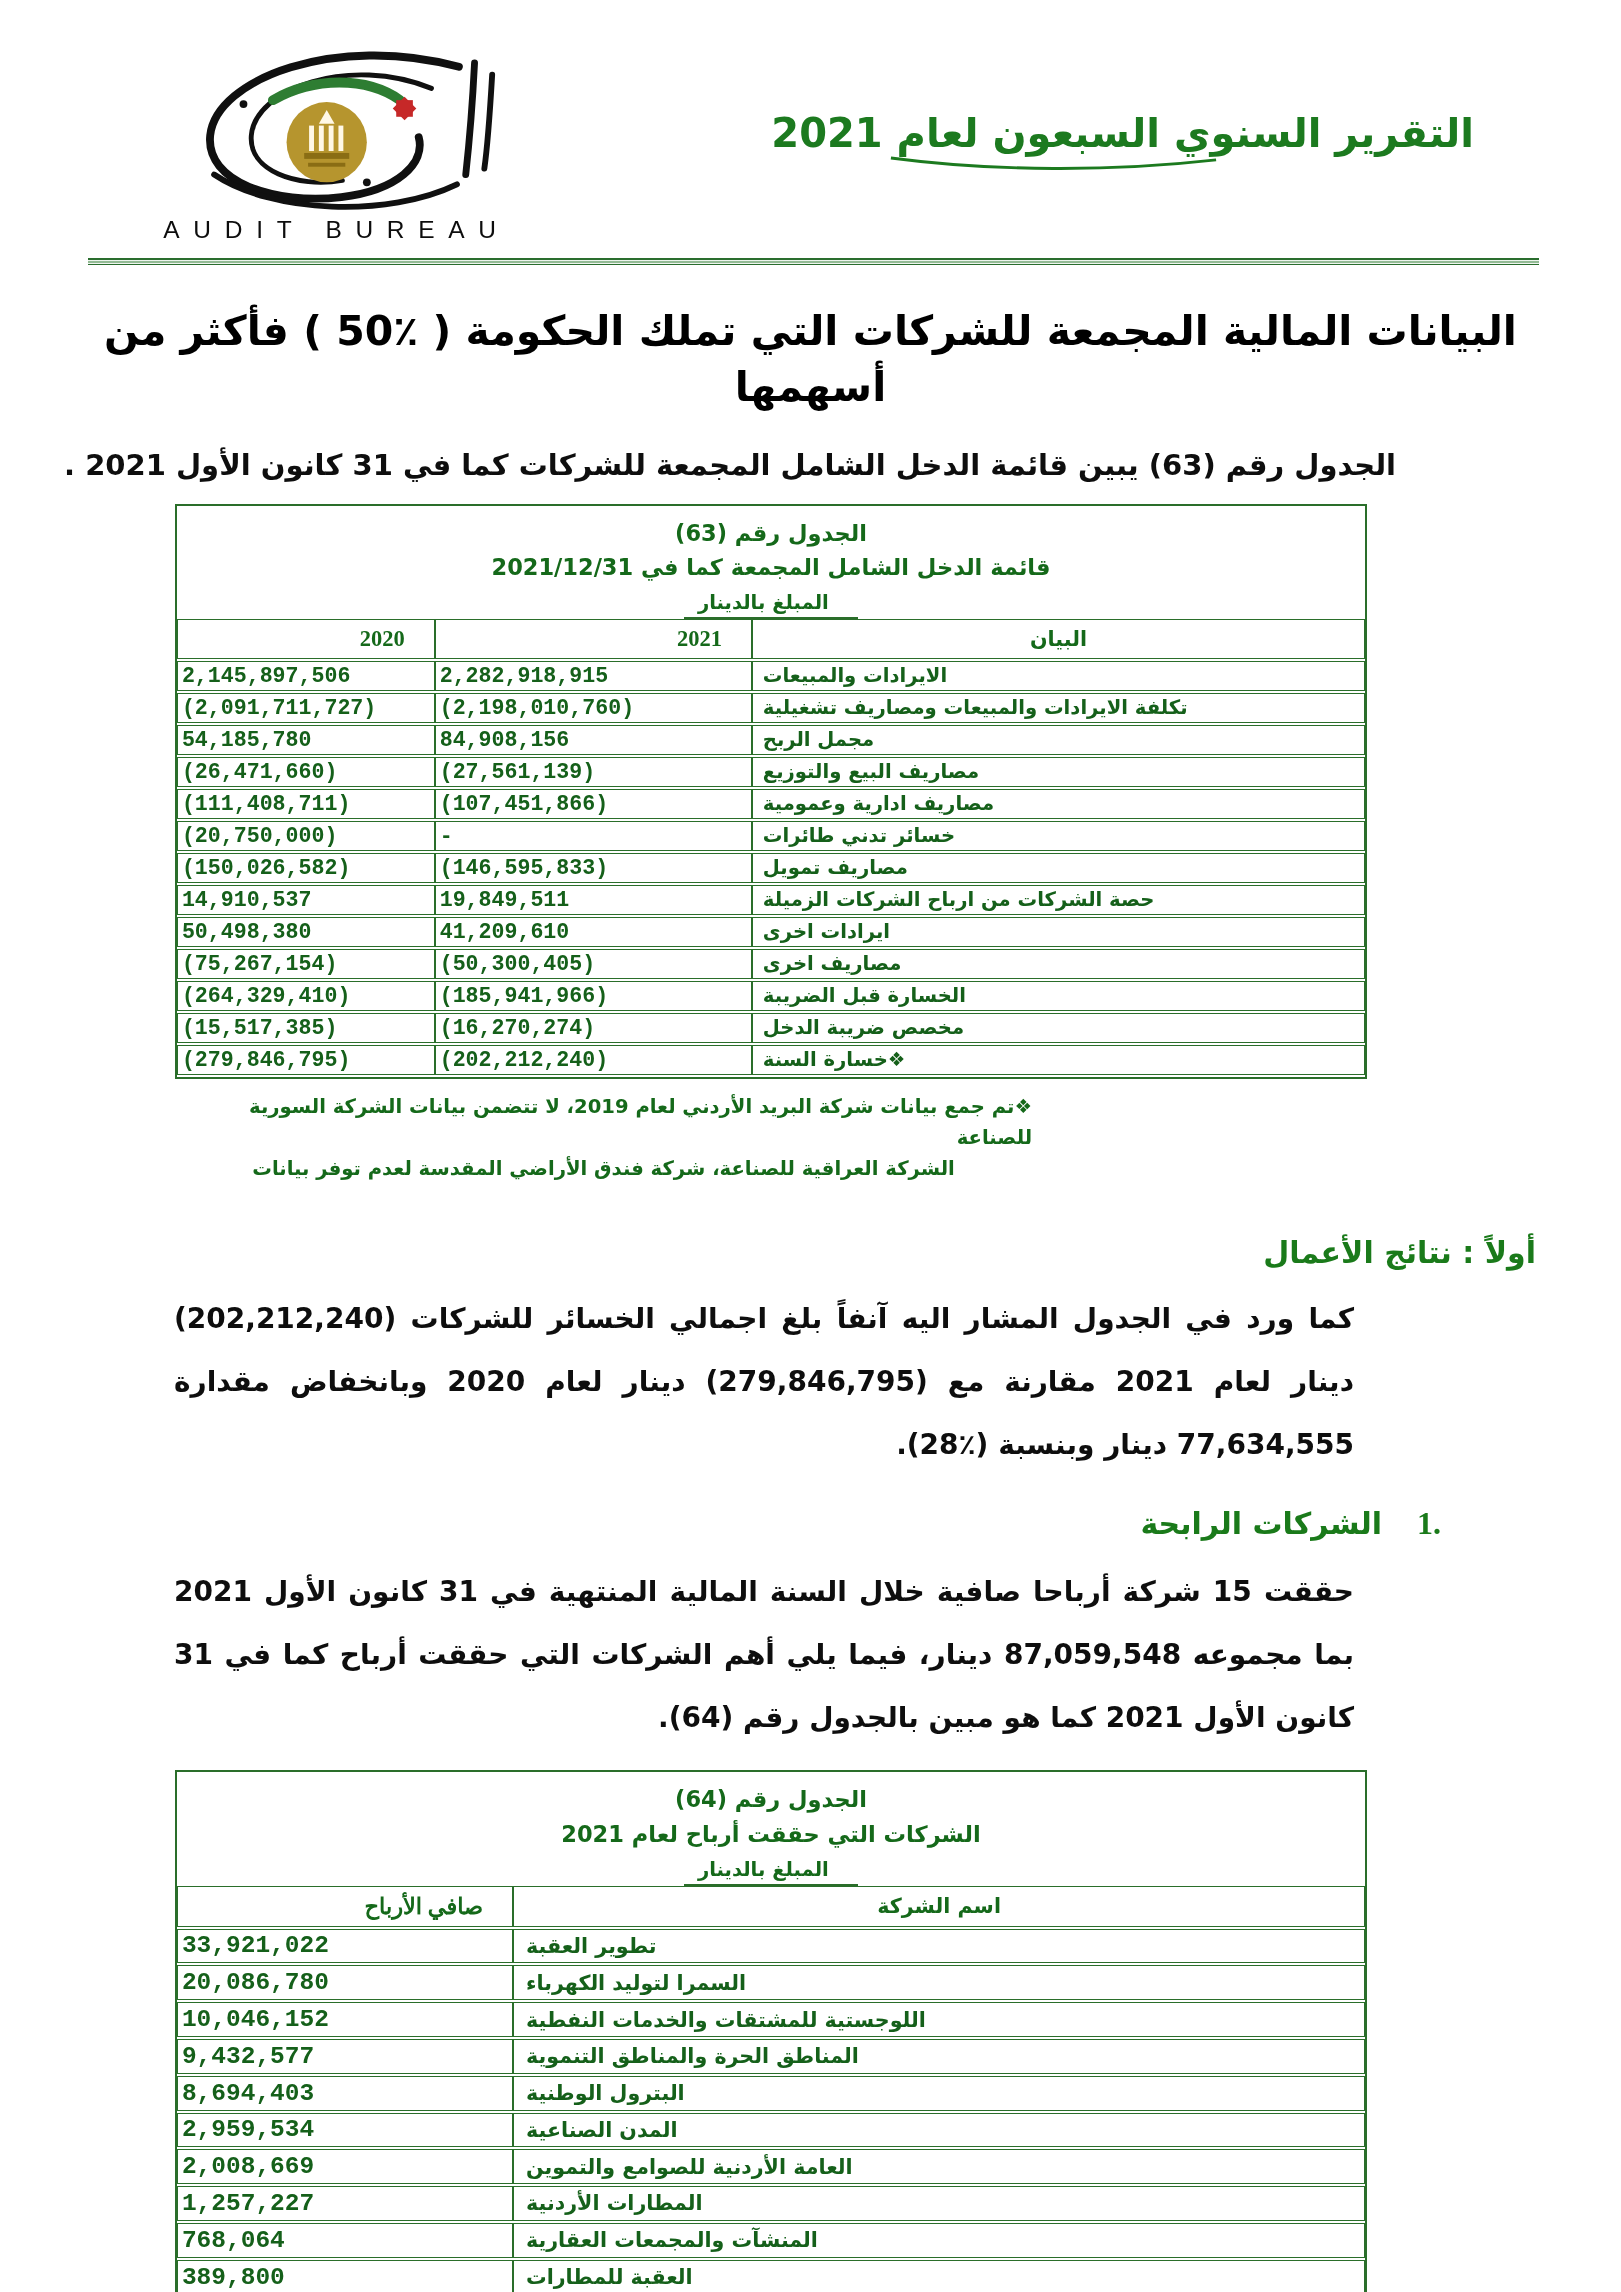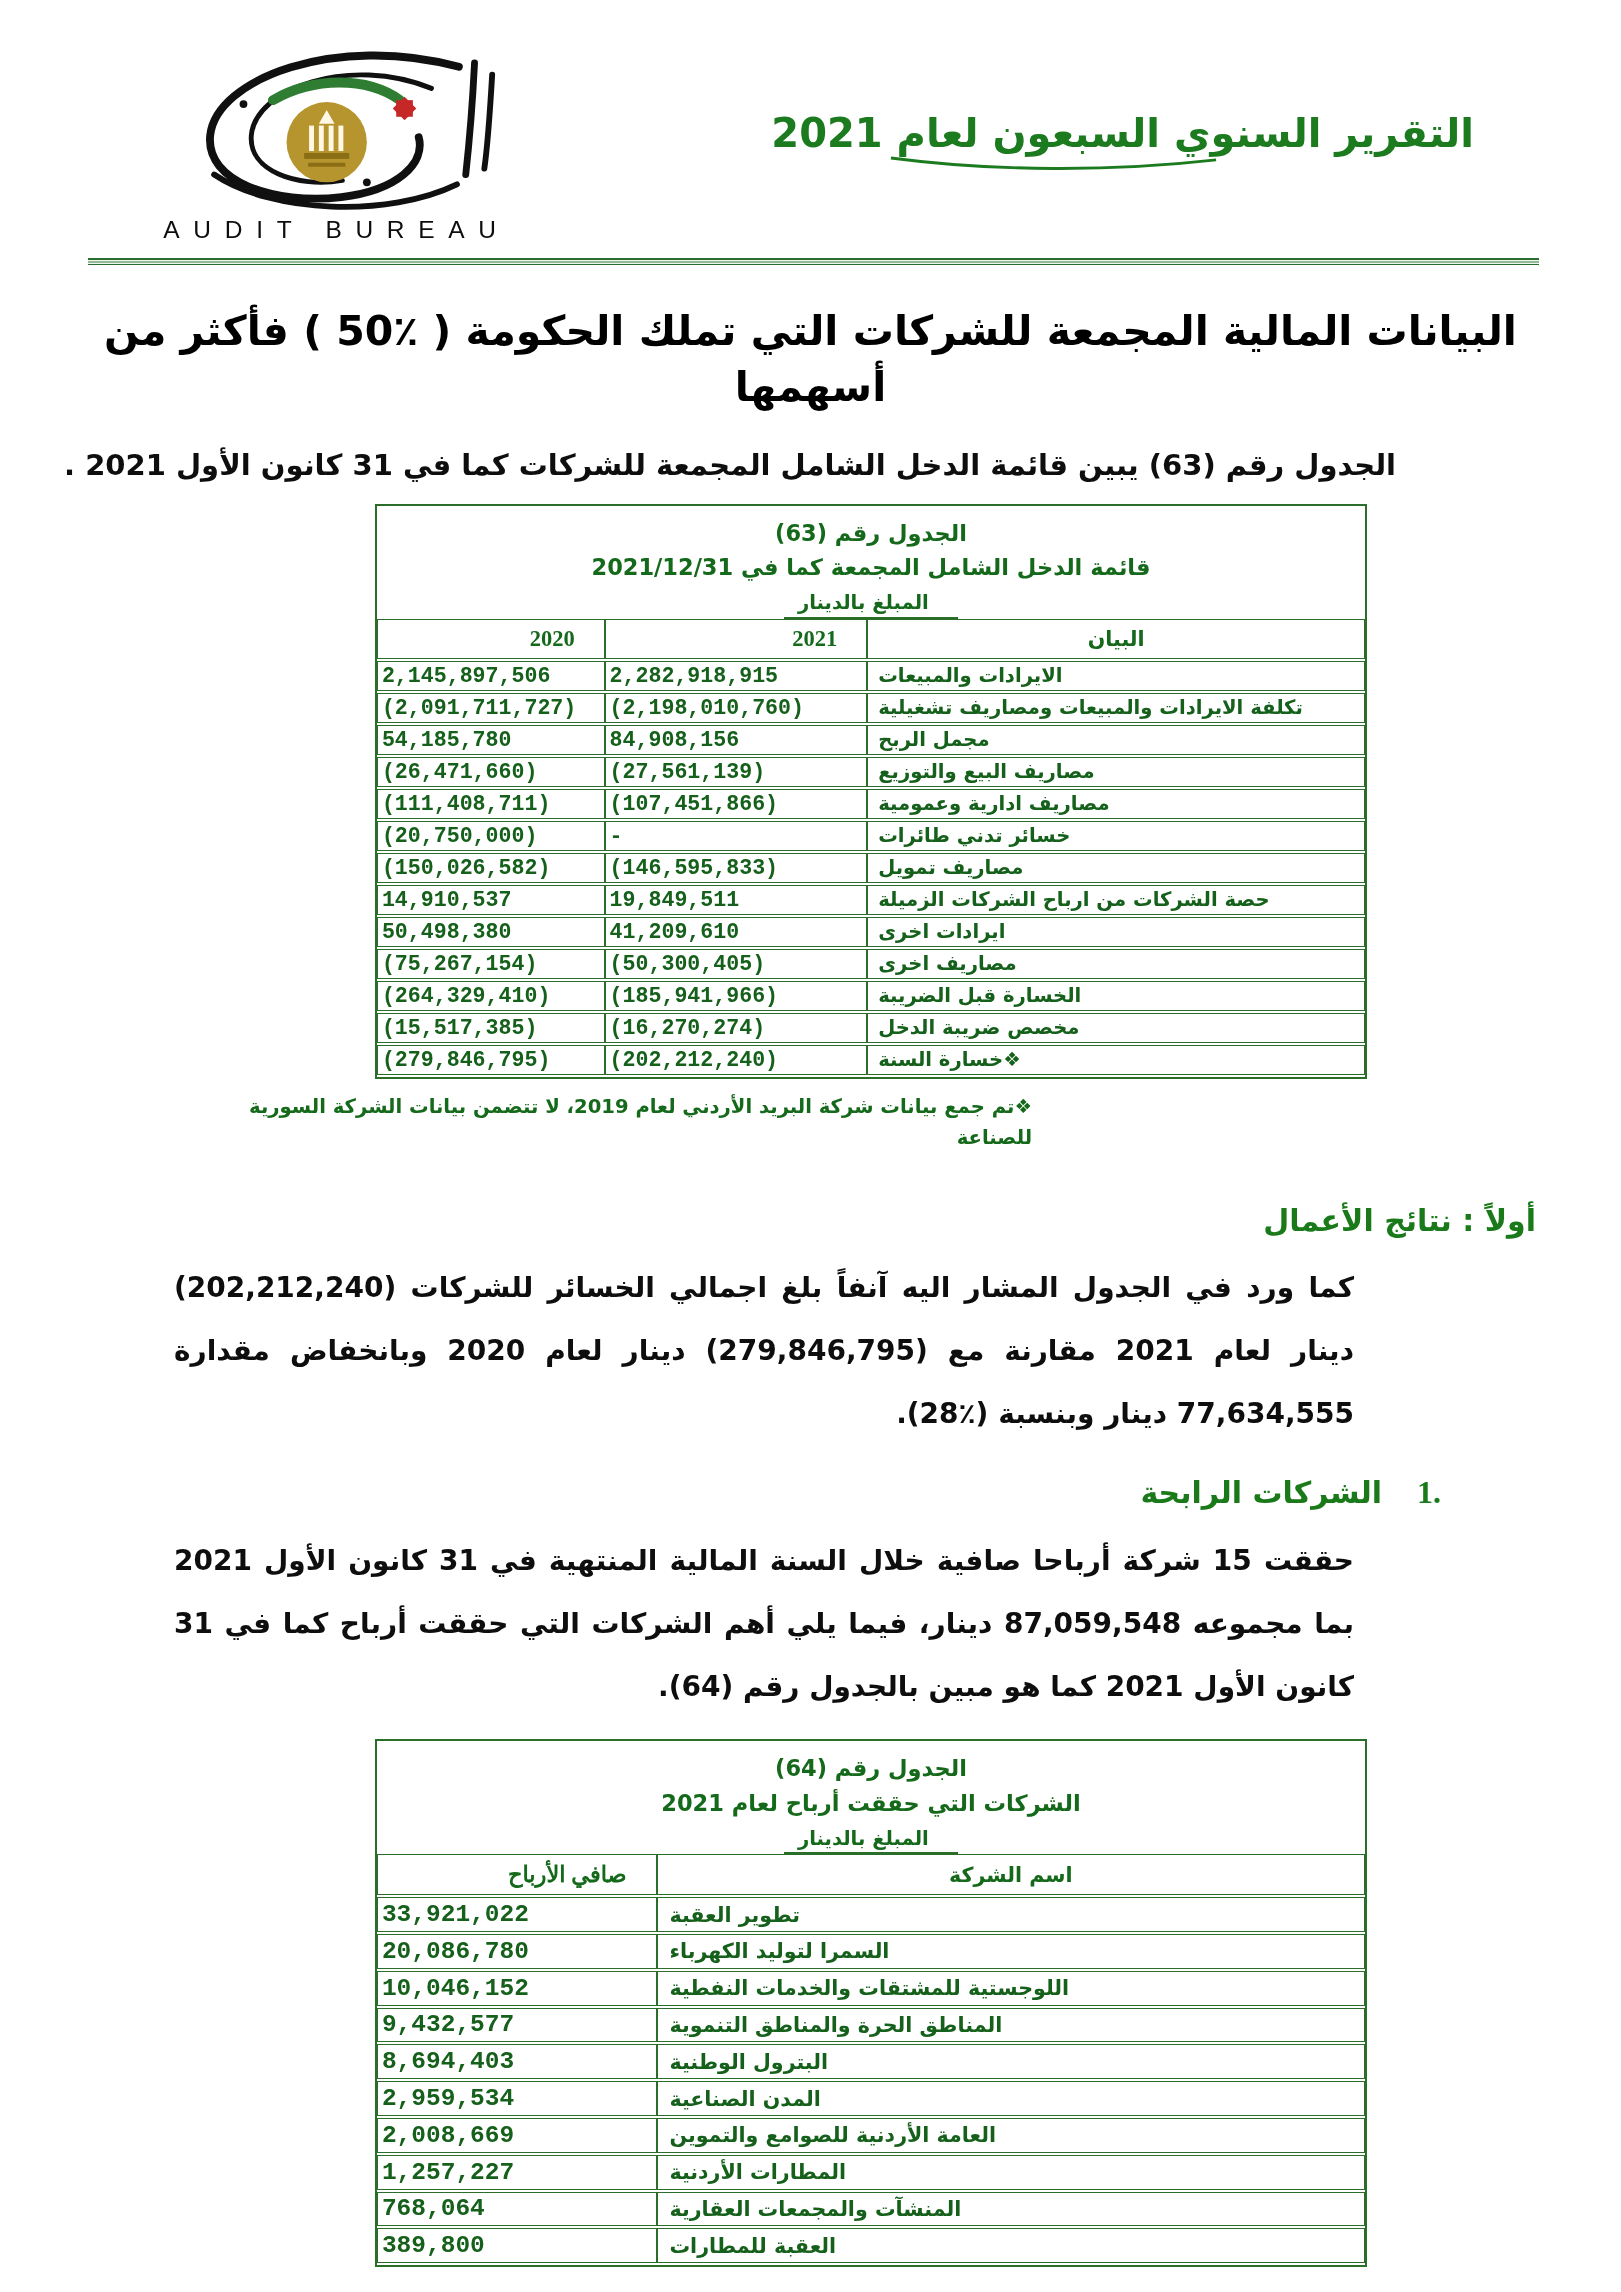--- a/index.html
+++ b/index.html
@@ -32,21 +32,21 @@
          text-align:justify;text-align-last:justify;white-space:nowrap;}
   .h-green{margin:50px 85px 0 0;color:#1a7a1a;font-size:30px;font-weight:bold;
            text-align:right;}
   .h-num{margin:29px 180px 0 0;display:flex;gap:35px;align-items:baseline;
          color:#1a7a1a;font-size:30px;font-weight:bold;}
   .h-num .num{font-family:"Liberation Serif",serif;font-size:32px;}
   .para{margin:17.6px 267px 0 174px;font-size:28px;font-weight:bold;color:#0e0e0e;
         text-align:justify;line-height:2.25;}
 
   
-  .tbox{width:992px;margin:21.6px 254px 0 0;border:2px solid #2a6e2a;
+  .tbox{width:1192px;margin:21.6px 254px 0 0;border:2px solid #2a6e2a;
         background:#fff;box-sizing:border-box;}
   .t-title{color:#15691a;font-weight:bold;text-align:center;font-size:22.5px;
            line-height:1.55;}
   .t-title.first{padding-top:9.8px;}
   .currency{text-align:center;padding-top:5.9px;}
   .currency span{display:inline-block;border-bottom:2px solid #2a6e2a;
                  padding:0 29px 2.9px 13.7px;color:#15691a;font-weight:bold;
                  font-size:19.6px;}
   table{width:100%;border-collapse:separate;border-spacing:0 2px;
         margin-top:-2px;}
@@ -202,20 +202,21 @@
           <td class="c-label">❖خسارة السنة</td>
           <td class="c-num">(202,212,240)</td>
           <td class="c-num">(279,846,795)</td>
         </tr>
       </tbody>
   </table>
 </div>
 
 <div class="footnote">
   <div class="l1">❖تم جمع بيانات شركة البريد الأردني لعام 2019، لا تتضمن بيانات الشركة السورية للصناعة</div>
+  <div class="l2">الشركة العراقية للصناعة،  شركة  فندق الأراضي المقدسة لعدم توفر  بيانات</div>
 </div>
 
 <div class="h-green">أولاً : نتائج الأعمال</div>
 <div class="para">كما ورد في  الجدول المشار اليه آنفاً بلغ اجمالي الخسائر للشركات (202,212,240) دينار لعام 2021 مقارنة مع (279,846,795) دينار لعام 2020 وبانخفاض مقدارة  77,634,555 دينار وبنسبة (٪28).</div>
 
 <div class="h-num">
   <span class="num" dir="ltr">1.</span>
   <span>الشركات الرابحة</span>
 </div>
 <div class="para">حققت 15 شركة أرباحا صافية خلال السنة المالية المنتهية في 31 كانون الأول 2021 بما مجموعه 87,059,548 دينار، فيما يلي أهم الشركات التي حققت أرباح كما في 31 كانون الأول 2021 كما هو مبين بالجدول رقم (64).</div>

